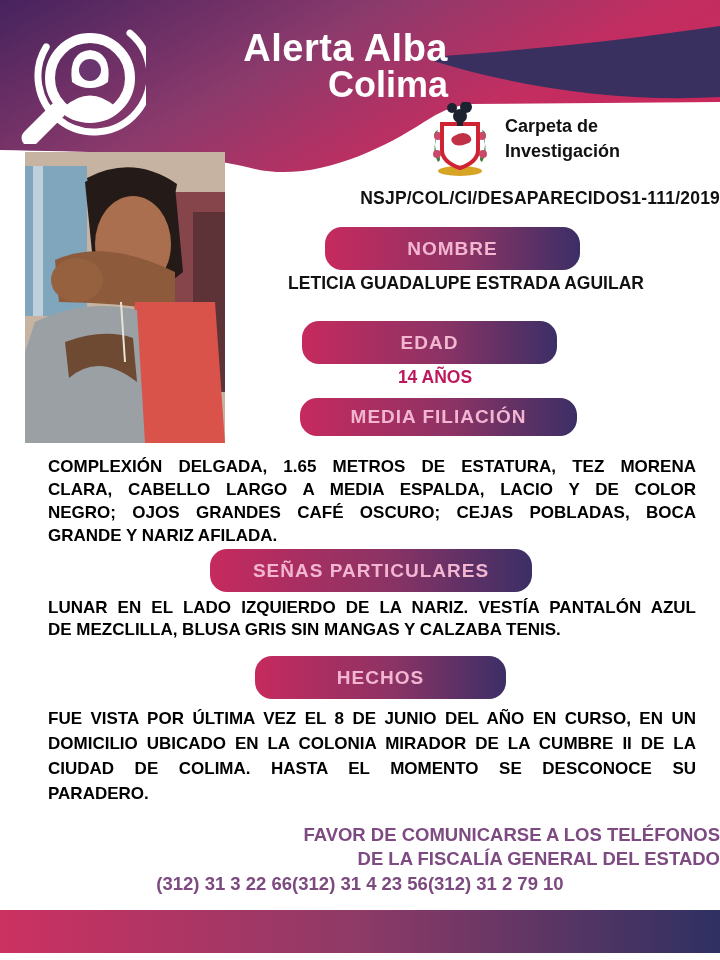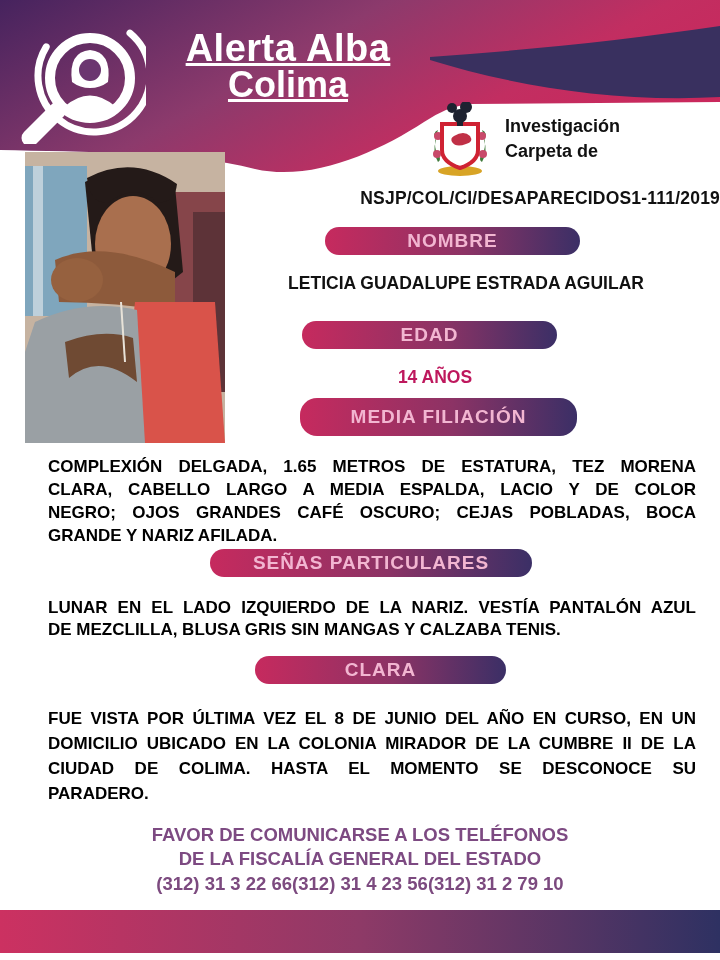--- a/index.html
+++ b/index.html
@@ -6,37 +6,37 @@
   html,body { background:#e8e8e8; }
   body { font-family:"Liberation Sans", sans-serif; }
   .poster {
     position:relative; width:720px; height:960px;
     background:#ffffff; margin:0 auto; overflow:hidden;
   }
 
   
   .header-svg { position:absolute; top:0; left:0; }
   .logo { position:absolute; top:12px; left:18px; width:128px; height:132px; }
-  .title-block { position:absolute; top:28px; left:128px; width:320px; text-align:center; color:#ffffff;text-decoration:underline; }
+  .title-block { position:absolute; top:28px; left:128px; width:320px; text-align:right; color:#ffffff; }
   .title-line1 { font-size:38px; font-weight:bold; letter-spacing:0.5px; line-height:40px; }
   .title-line2 { font-size:36px; font-weight:bold; line-height:38px; margin-top:-2px; }
 
   
   .crest { position:absolute; top:102px; left:428px; width:64px; height:74px; }
   .carpeta { position:absolute; top:114px; left:505px; color:#111111; font-weight:bold; font-size:18px; line-height:25px; }
 
   .case-number { position:absolute; top:188px; left:310px; width:410px; text-align:right;
                  color:#111111; font-weight:bold; font-size:17.5px; letter-spacing:0.2px; }
 
   
   .photo { position:absolute; top:152px; left:25px; width:200px; height:291px; overflow:hidden; background:#c3b2a2; }
 
   
   .pill {
-    position:absolute; height:28px; border-radius:17px;
+    position:absolute; height:43px; border-radius:17px;
     background:linear-gradient(90deg,#c62a5e 0%, #8c3365 55%, #3b2f66 100%);
     color:#f2b6d1; font-weight:bold; font-size:19px; letter-spacing:1px;
     display:flex; align-items:center; justify-content:center;
   }
   .pill-nombre { top:227px; left:325px; width:255px; }
   .pill-edad   { top:321px; left:302px; width:255px; }
   .pill-media  { top:398px; left:300px; width:277px; height:38px; }
   .pill-senas  { top:549px; left:210px; width:322px; }
   .pill-hechos { top:656px; left:255px; width:251px; }
 
@@ -47,21 +47,21 @@
 
   
   .para { position:absolute; left:24px; width:672px; color:#000000; font-weight:bold; font-size:17px; }
   .para .jline { text-align:justify; text-align-last:justify;margin-left:24px; }
   .para .jline:last-child { text-align-last:left; }
   .para-media  { top:455px; line-height:23px; }
   .para-senas  { top:597px; line-height:22px; }
   .para-hechos { top:706px; line-height:25px; }
 
   
-  .footer-message { position:absolute; top:823px; left:0; width:720px; text-align:center;
+  .footer-message { position:absolute; top:823px; left:0; width:720px; text-align:right;
                     color:#7d4a82; font-weight:bold; font-size:18.5px; line-height:24px; }
   .footer-phones  { position:absolute; top:873px; left:0; width:720px;
                     display:flex; justify-content:center; 
                     color:#7c4a7f; font-weight:bold; font-size:18.5px; }
   .footer-bar { position:absolute; top:910px; left:0; width:720px; height:43px;
                 background:linear-gradient(90deg,#cc3161 0%, #8e3a67 50%, #2e3162 100%); }
 </style>
 </head>
 <body>
 
@@ -109,22 +109,22 @@
     <circle cx="55" cy="52" r="4" fill="#c84a6a"></circle>
     <path d="M14,22 L50,22 L50,48 Q50,60 32,66 Q14,60 14,48 Z" fill="#ffffff" stroke="#cf2233" stroke-width="4"></path>
     <path d="M26,34 Q36,28 42,34 Q46,40 38,42 Q28,46 24,40 Q22,36 26,34 Z" fill="#c03046"></path>
     <circle cx="32" cy="14" r="7" fill="#1d2230"></circle>
     <circle cx="24" cy="6" r="5" fill="#1d2230"></circle>
     <circle cx="38" cy="5" r="6" fill="#1d2230"></circle>
     <rect x="29" y="18" width="6" height="6" fill="#1d2230"></rect>
   </svg>
 
   <div class="carpeta">
+    <div>Carpeta de</div>
     <div>Investigación</div>
-    <div>Carpeta de</div>
   </div>
 
   <div class="case-number">NSJP/COL/CI/DESAPARECIDOS1-111/2019</div>
 
   <div class="photo">
     <svg width="200" height="291" viewBox="0 0 200 291">
       <rect width="200" height="291" fill="#c6b3a1"></rect>
       <rect x="0" y="14" width="62" height="150" fill="#7fa6bd"></rect>
       <rect x="8" y="14" width="10" height="150" fill="#d8e2e8" opacity="0.7"></rect>
       <rect x="150" y="40" width="50" height="200" fill="#86454a"></rect>
@@ -163,21 +163,21 @@
 
   <div class="pill pill-senas">
     <span>SEÑAS PARTICULARES</span>
   </div>
   <div class="para para-senas">
       <div class="jline">LUNAR EN EL LADO IZQUIERDO DE LA NARIZ. VESTÍA PANTALÓN AZUL</div>
       <div class="jline">DE MEZCLILLA, BLUSA GRIS SIN MANGAS Y CALZABA TENIS.</div>
     </div>
 
   <div class="pill pill-hechos">
-    <span>CLARA</span>
+    <span>HECHOS</span>
   </div>
   <div class="para para-hechos">
       <div class="jline">FUE VISTA POR ÚLTIMA VEZ EL 8 DE JUNIO DEL AÑO EN CURSO, EN UN</div>
       <div class="jline">DOMICILIO UBICADO EN LA COLONIA MIRADOR DE LA CUMBRE II DE LA</div>
       <div class="jline">CIUDAD DE COLIMA. HASTA EL MOMENTO SE DESCONOCE SU</div>
       <div class="jline">PARADERO.</div>
     </div>
 
   <div class="footer-message">
     <div>FAVOR DE COMUNICARSE A LOS TELÉFONOS</div>

